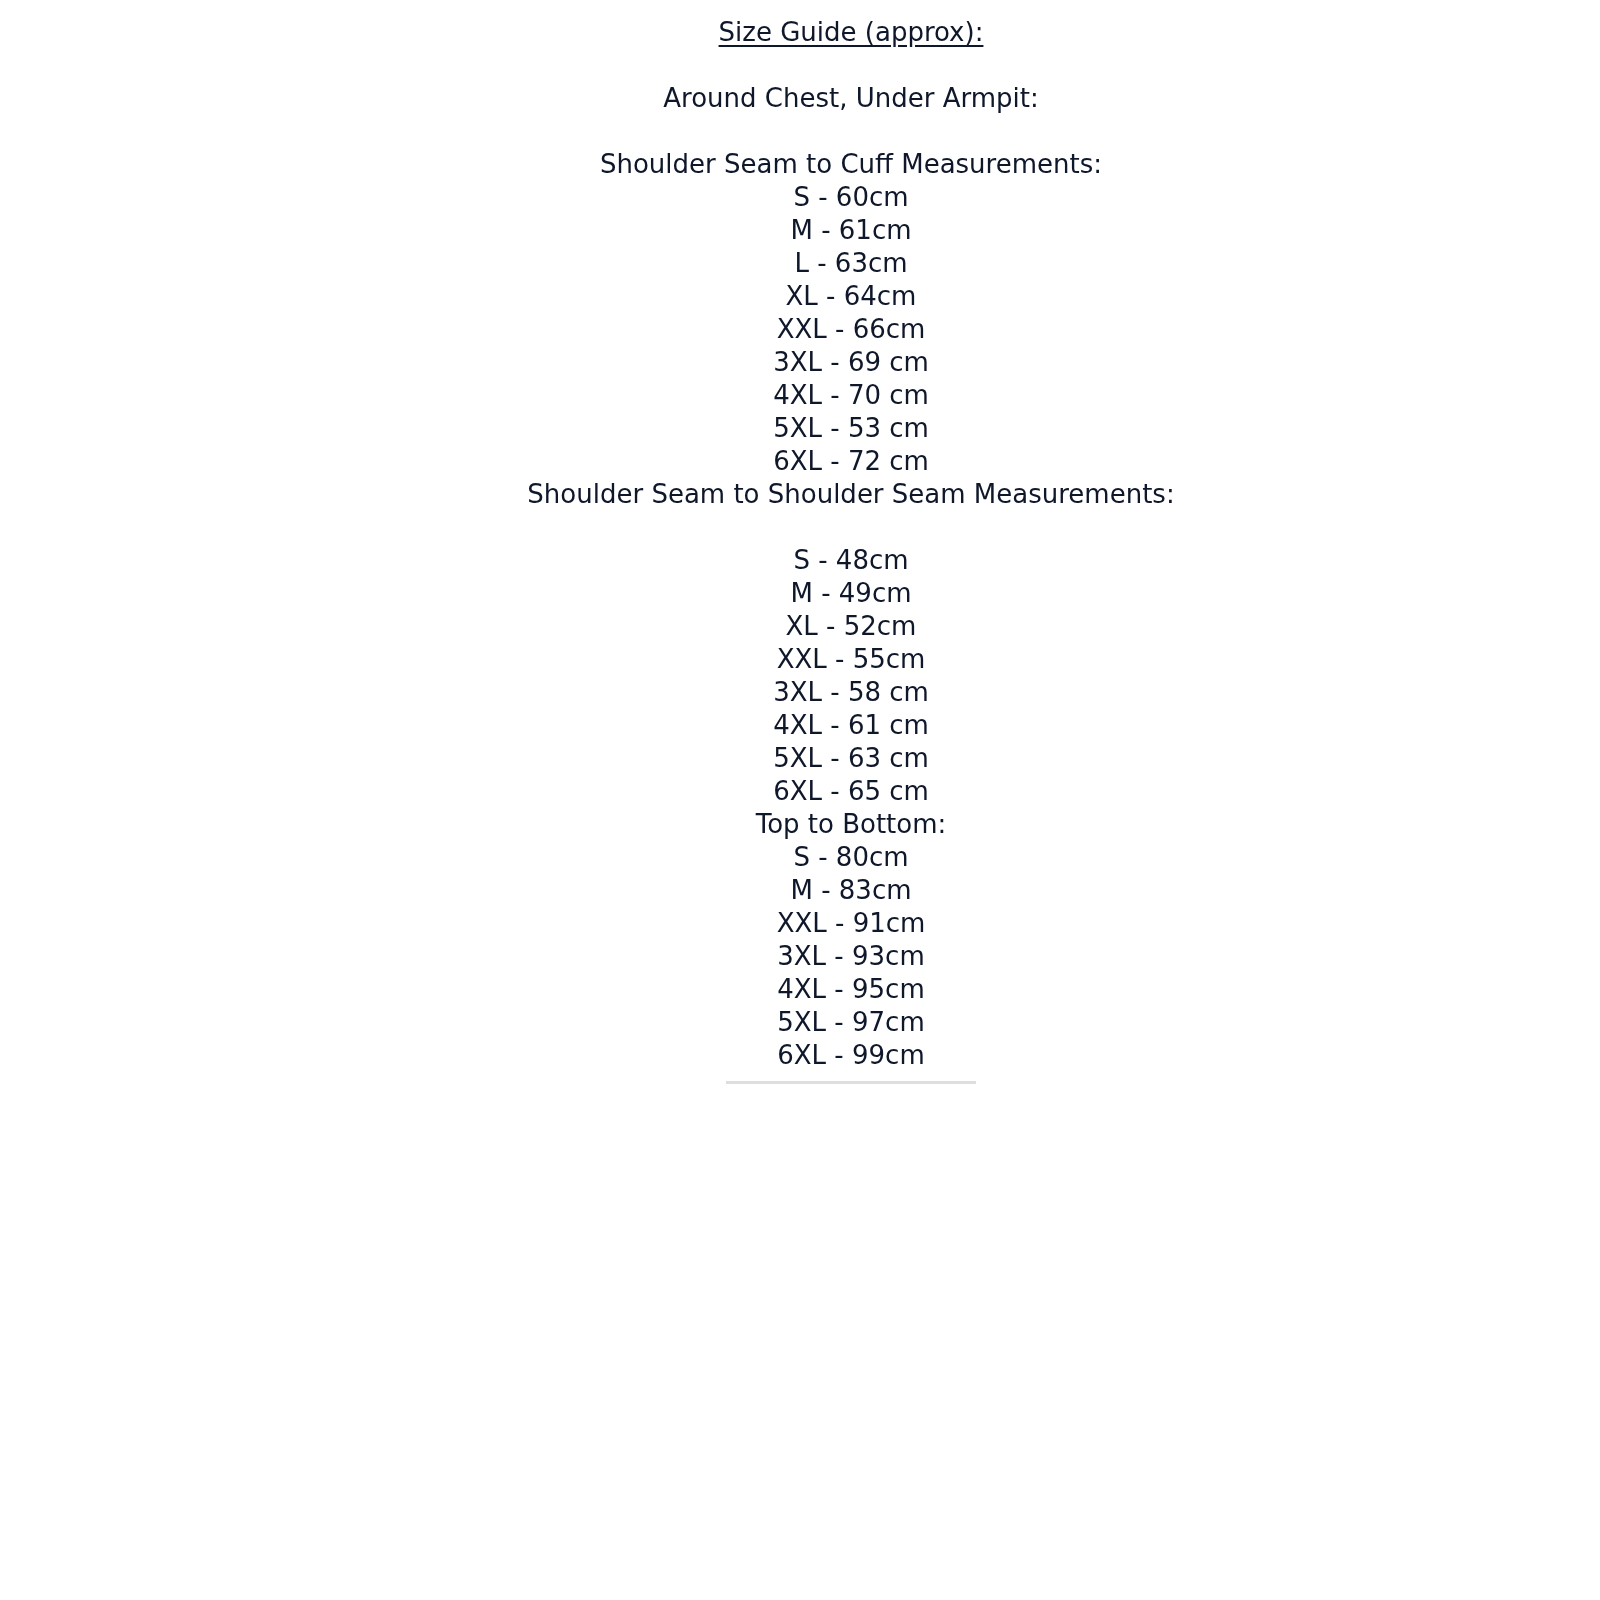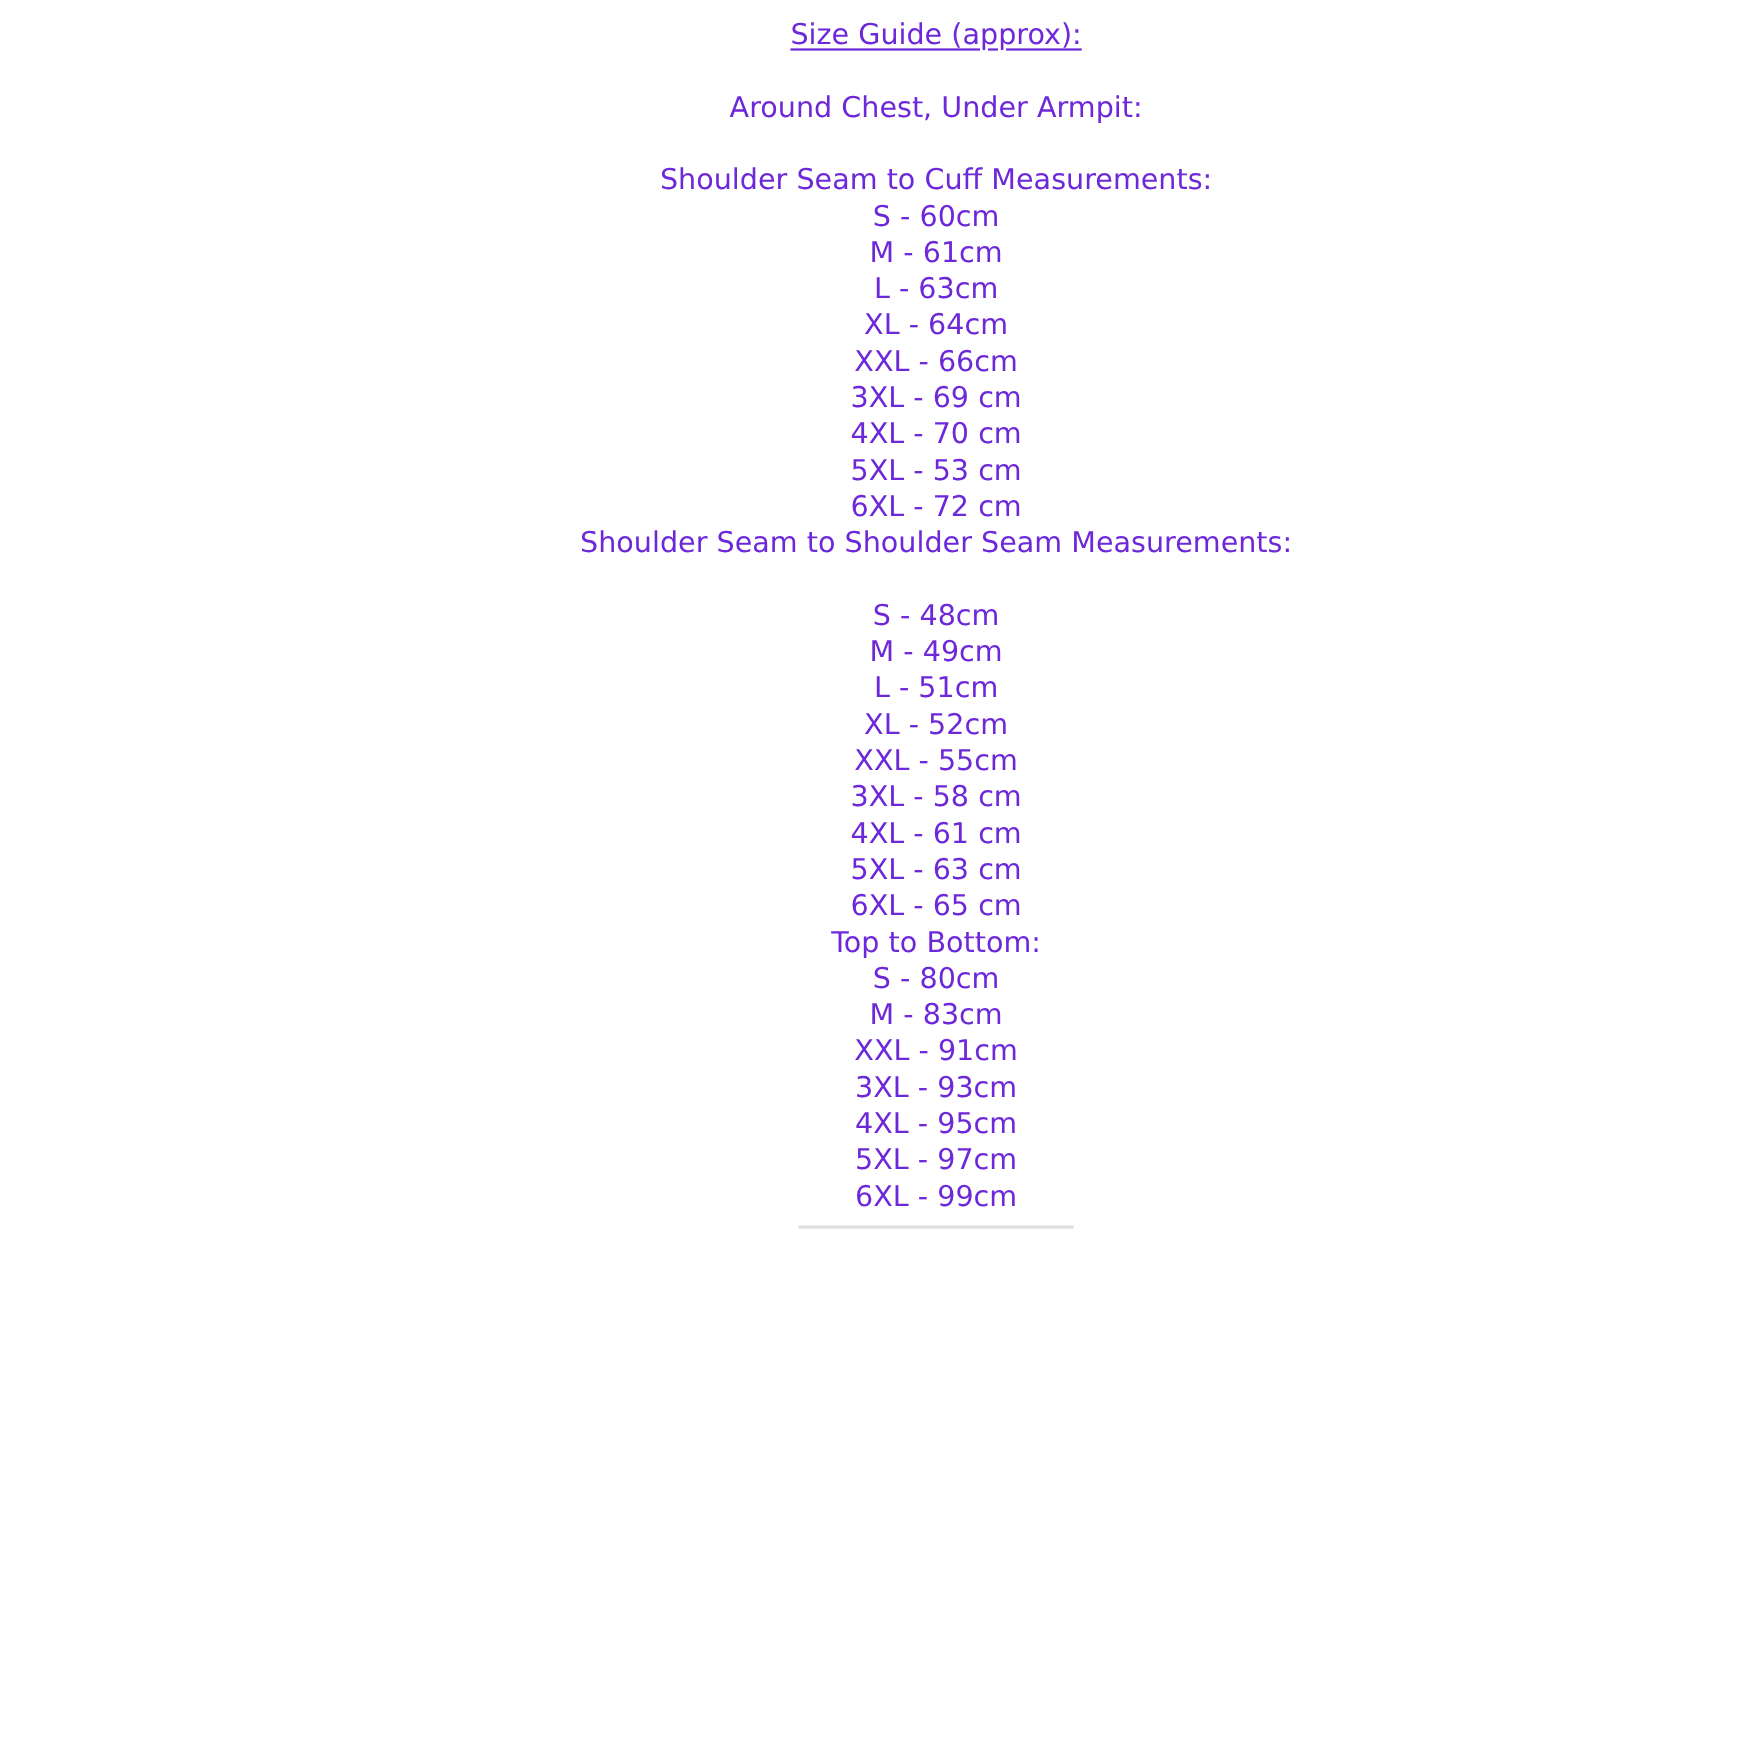--- a/index.html
+++ b/index.html
@@ -11,21 +11,21 @@
     width: 1600px;
     height: 1600px;
     overflow: hidden;
   }
   .doc {
     padding: 16px 0 0 102px; 
     text-align: center;
     font-family: "DejaVu Sans", "Liberation Sans", sans-serif;
     font-size: 26px;
     line-height: 33px;
-    color: #6d28d9;
+    color: #0f172a;
   }
   .title {
     text-decoration: underline;
     text-underline-offset: 4px;
   }
   .mb { margin-bottom: 33px; } 
   .mt { }    
   .row, .heading, .title {
     white-space: pre;
   }
@@ -55,21 +55,20 @@
     <div class="row">3XL - 69 cm</div>
     <div class="row">4XL - 70 cm</div>
     <div class="row">5XL - 53 cm</div>
     <div class="row">6XL - 72 cm</div>
   </div>
 
   <div class="heading mt mb">Shoulder Seam to Shoulder Seam Measurements:</div>
   <div>
     <div class="row">S - 48cm</div>
     <div class="row">M - 49cm</div>
-    <div class="row">L - 51cm</div>
     <div class="row">XL - 52cm</div>
     <div class="row">XXL - 55cm</div>
     <div class="row">3XL - 58 cm</div>
     <div class="row">4XL - 61 cm</div>
     <div class="row">5XL - 63 cm</div>
     <div class="row">6XL - 65 cm</div>
   </div>
 
   <div class="heading mt">Top to Bottom:</div>
   <div>

